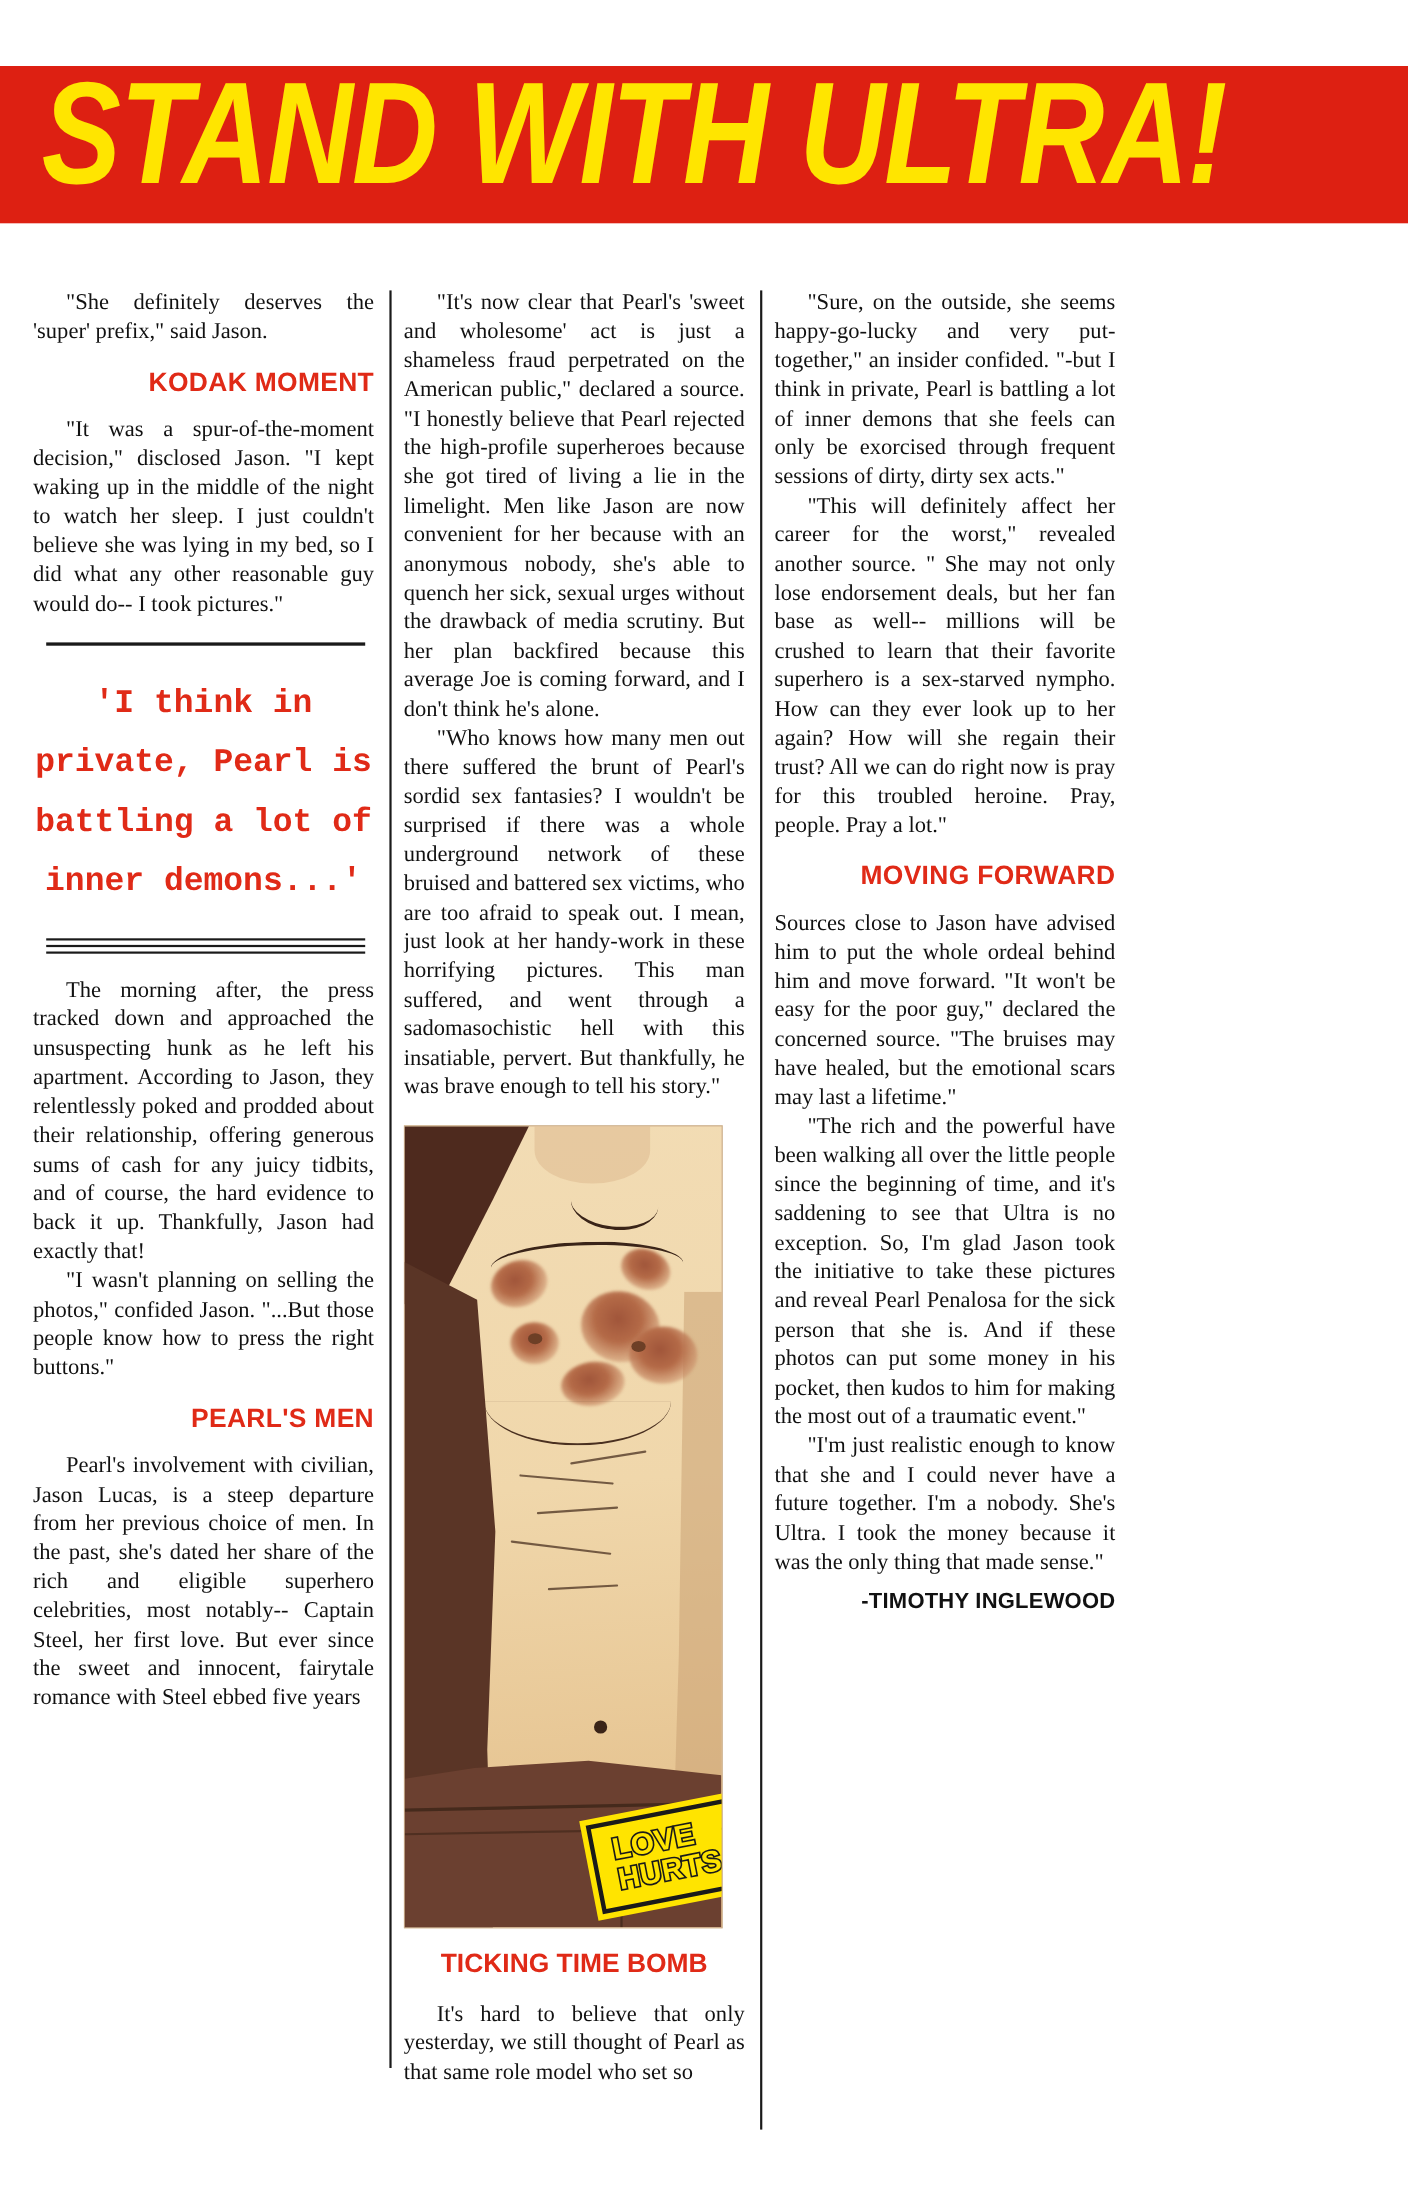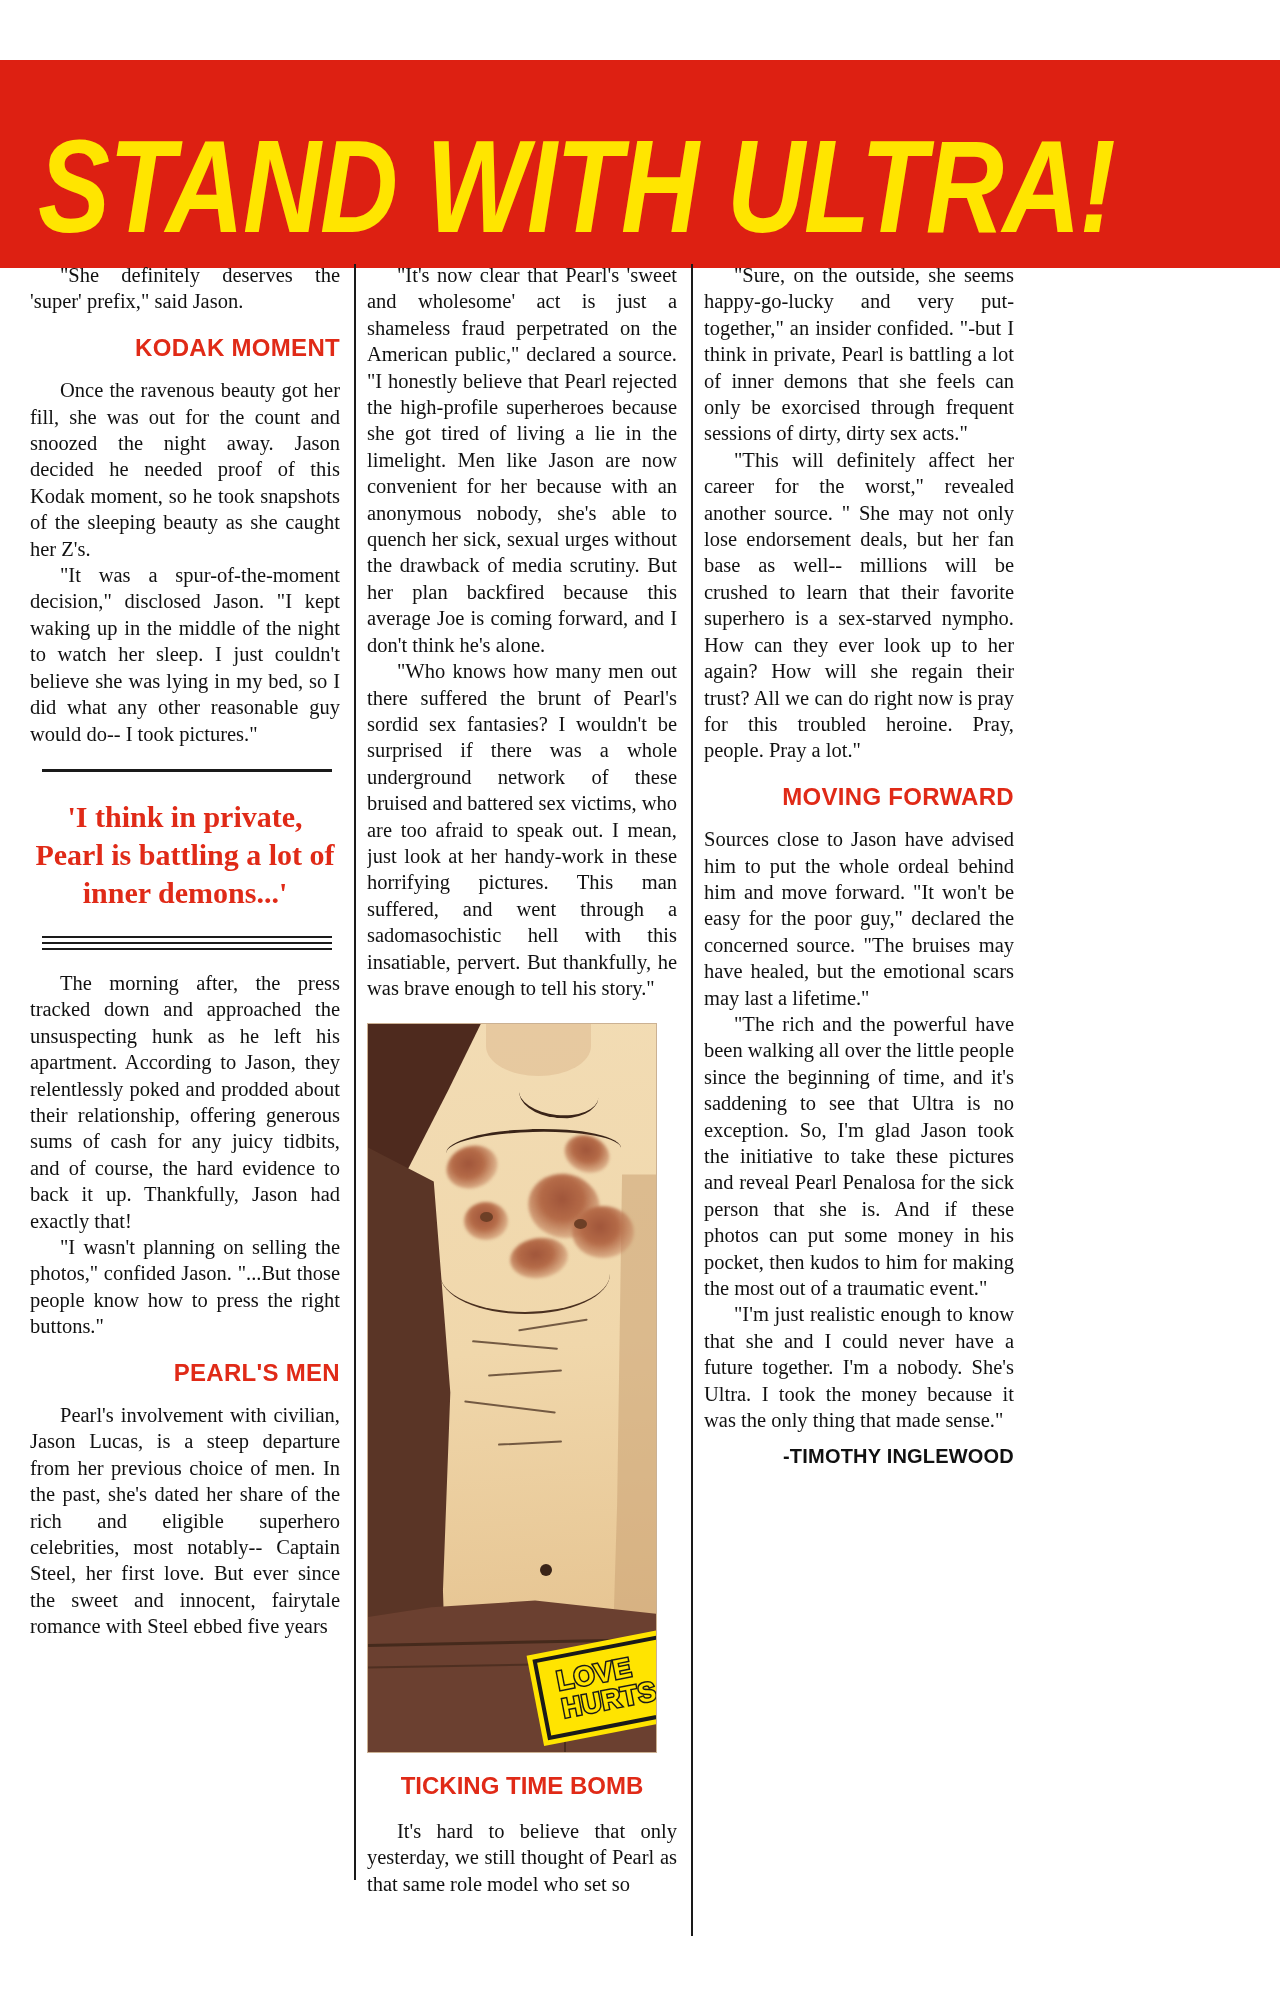--- a/index.html
+++ b/index.html
@@ -8,21 +8,21 @@
     width: 1280px; height: 2001px;
     background: #ffffff;
     font-family: "Liberation Serif", "DejaVu Serif", serif;
     overflow: hidden;
   }
 
   
   #masthead {
     position: absolute;
     left: 0; top: 60px;
-    width: 1280px; height: 208px;
+    width: 1280px; height: 143px;
     background: #dd2012;
     display: flex;
     align-items: flex-end;
     padding-left: 38px;
     overflow: hidden;
   }
   #masthead-title {
     font-family: "Liberation Sans", "DejaVu Sans", sans-serif;
     font-weight: bold;
     font-style: italic;
@@ -94,24 +94,24 @@
     margin: 0 8px 26px 12px;
   }
   .pq-rules-bottom {
     margin: 24px 8px 0 12px;
   }
   .pq-rules-bottom div {
     height: 2px; background: #1a1a1a; margin-bottom: 4px;
   }
   .pq-rules-bottom div:last-child { margin-bottom: 0; }
   #pullquote-text {
-    font-family: Liberation Serif, serif;
+    font-family: Liberation Mono, monospace;
     font-weight: bold;
     font-size: 30px;
-    line-height: 38px;
+    line-height: 54px;
     color: #e02a17;
     text-align: center;
     text-indent: 0;
     margin: 0;
   }
 
   
   .figure { margin: 22px 0 0 0; }
   #illustration {
     position: relative;
@@ -307,21 +307,20 @@
 </div>
 
 <div id="article">
 
   <div class="column">
 
     <p class="body">"She definitely deserves the 'super' prefix," said Jason.</p>
 
     <h2 class="section-head">KODAK MOMENT</h2>
 
-    <p class="body">Once the ravenous beauty got her fill, she was out for the count and snoozed the night away.  Jason decided he needed proof of this Kodak moment, so he took snapshots of the sleeping beauty as she caught her Z's.</p>
     <p class="body">"It was a spur-of-the-moment decision," disclosed Jason.  "I kept waking up in the middle of the night to watch her sleep.  I just couldn't believe she was lying in my bed, so I did what any other reasonable guy would do-- I took pictures."</p>
 
     <div class="pullquote-wrap">
       <div class="pq-rule-top"></div>
       <p id="pullquote-text">'I think in private, Pearl is battling a lot of inner demons...'</p>
       <div class="pq-rules-bottom">
         <div></div>
           <div></div>
           <div></div>
       </div>

